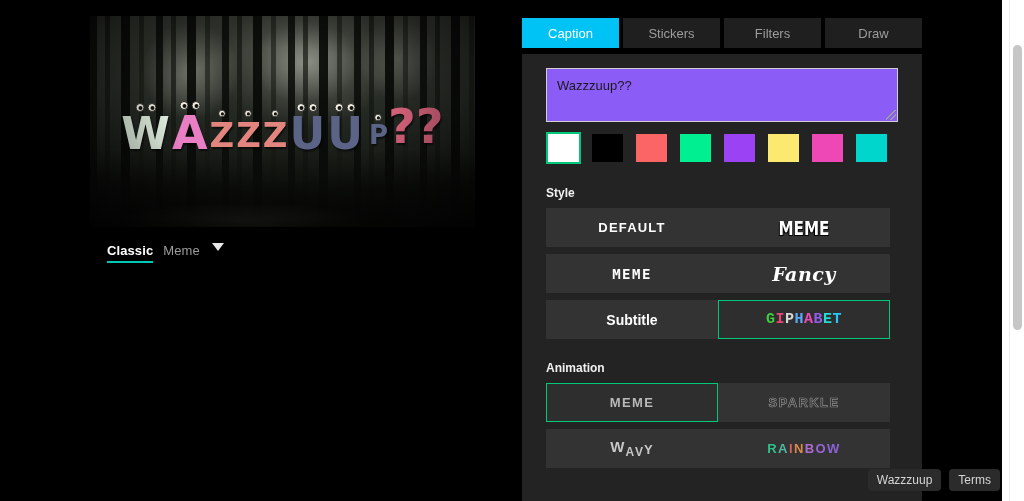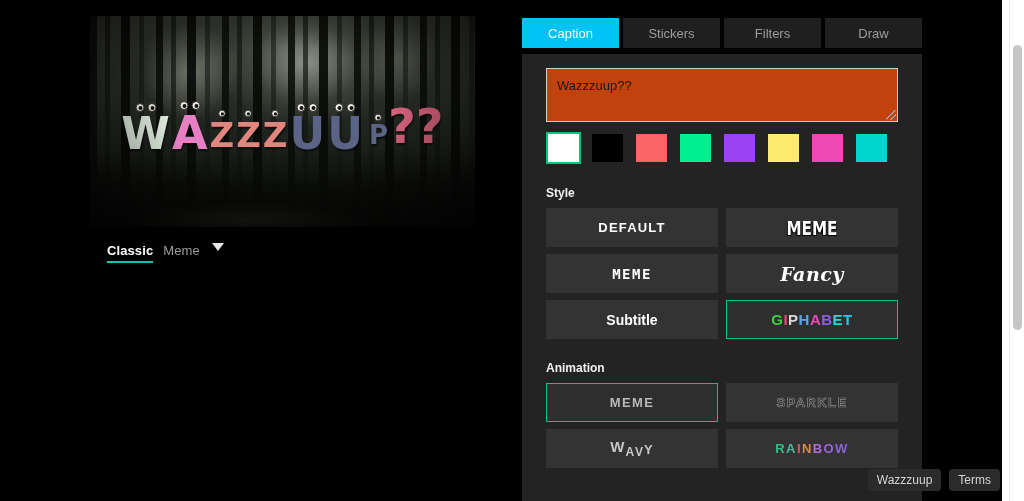--- a/index.html
+++ b/index.html
@@ -197,21 +197,21 @@
     height: 447px;
     background: #232323;
     padding: 14px 22px 0 24px;
     overflow: hidden;
   }
 
   #caption-input {
     display: block;
     width: 352px;
     height: 54px;
-    background: #c2410c;
+    background: #8b5cf6;
     border: 1px solid #cfcfcf;
     color: #1a1a1a;
     font-family: "Liberation Sans", sans-serif;
     font-size: 13px;
     padding: 9px 10px;
     resize: none;
     outline: none;
   }
   .ta-wrap { position: relative; width: 352px; }
   .ta-grip {
@@ -244,21 +244,21 @@
     margin-top: 22px;
     margin-bottom: 8px;
     font-size: 12px;
     font-weight: 700;
     color: #f0f0f0;
   }
 
   .btn-grid {
     display: grid;
     grid-template-columns: repeat(2, 172px);
-    gap: 7px 8px;
+    gap: 7px 0;
   }
   .opt-btn {
     height: 39px;
     background: #333333;
     border: 1px solid transparent;
     display: flex;
     align-items: center;
     justify-content: center;
     cursor: pointer;
     color: #ffffff;
@@ -279,21 +279,21 @@
     font-size: 14px; font-weight: 700; letter-spacing: 1.5px;
   }
   .lbl-fancy {
     font-family: "DejaVu Serif", serif;
     font-style: italic;
     font-size: 19px; font-weight: 700;
     letter-spacing: 0.5px;
   }
   .lbl-subtitle { font-size: 14px; font-weight: 700; }
   .lbl-giphabet {
-    font-family: Liberation Sans, sans-serif;
+    font-family: Liberation Mono, monospace;
     font-size: 15px; font-weight: 700; letter-spacing: 0.5px;
   }
   .lbl-giphabet b { font-weight: 700; }
 
   .lbl-none {
     font-size: 13px; font-weight: 700; letter-spacing: 1.4px; color: #b9b9b9;
   }
   .lbl-sparkle {
     font-size: 13px; font-weight: 700; letter-spacing: 1.4px;
     color: #2b2b2b;

